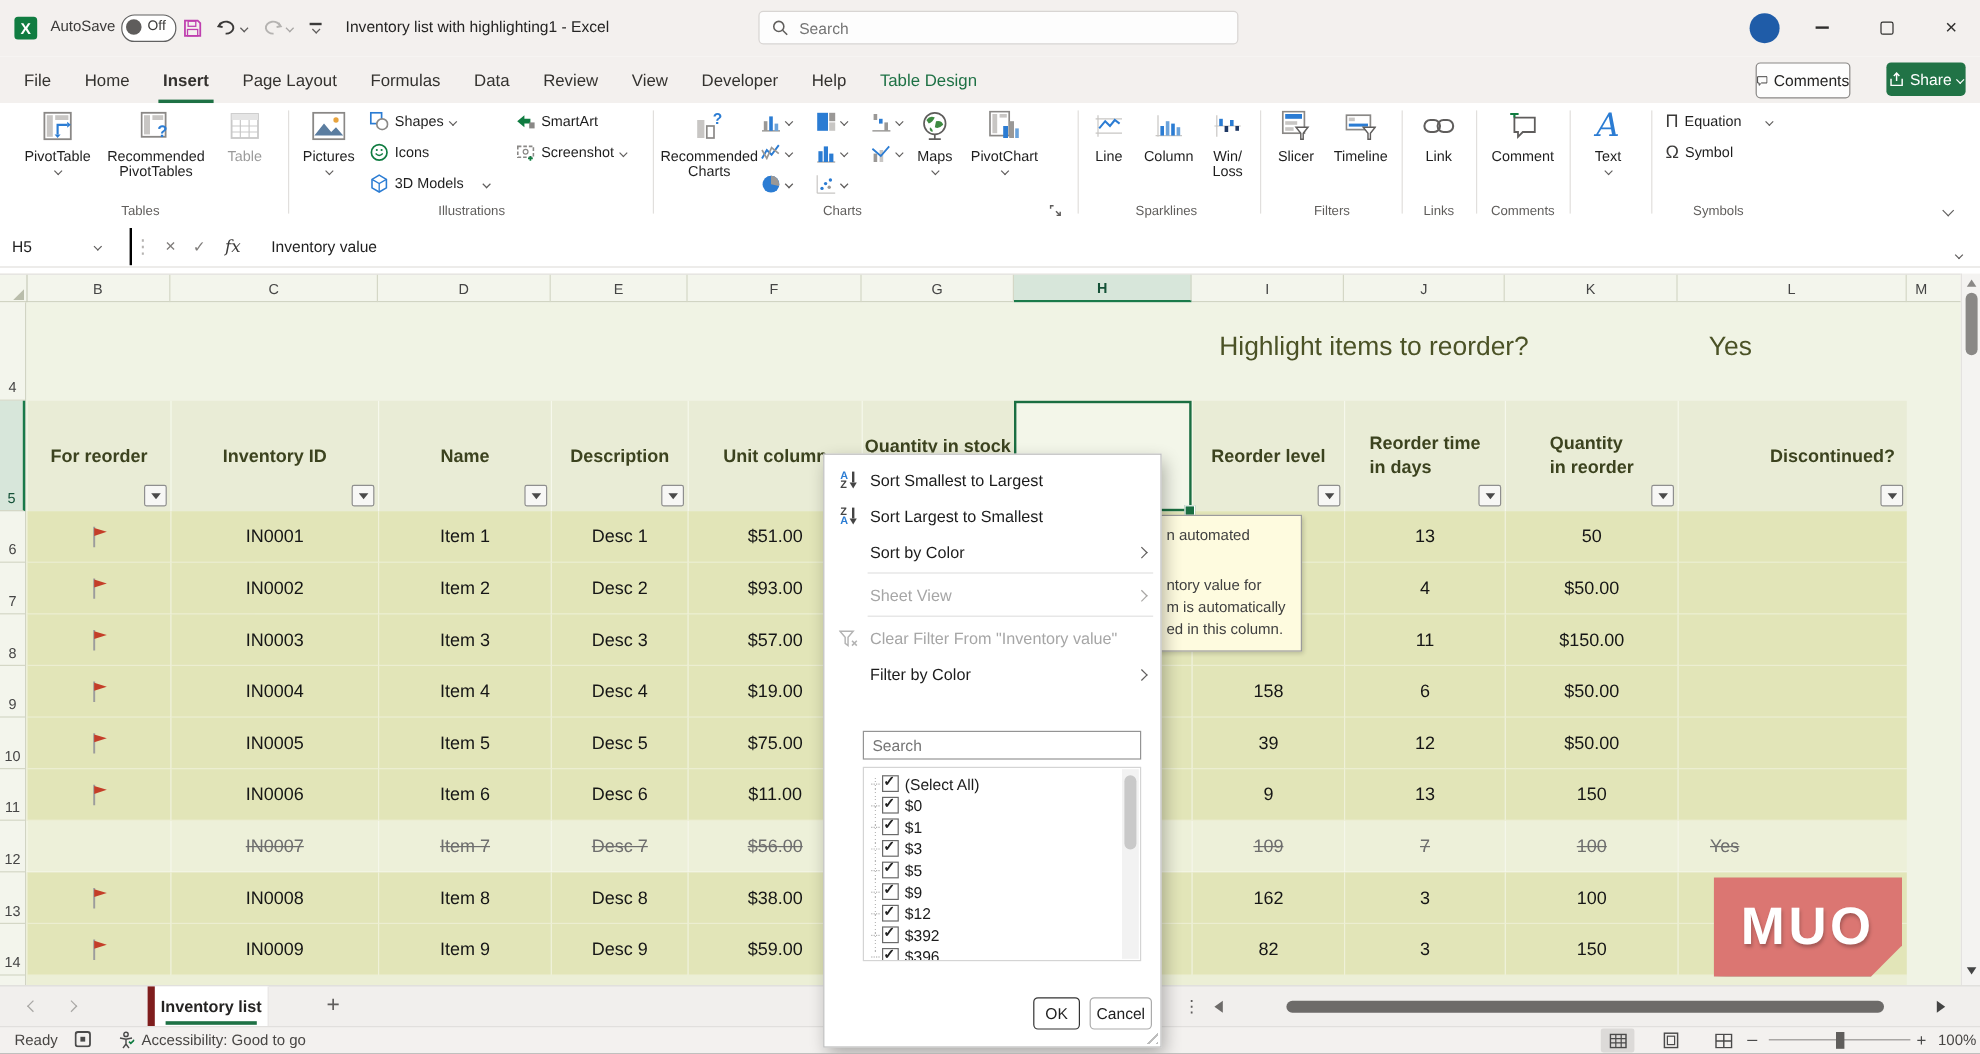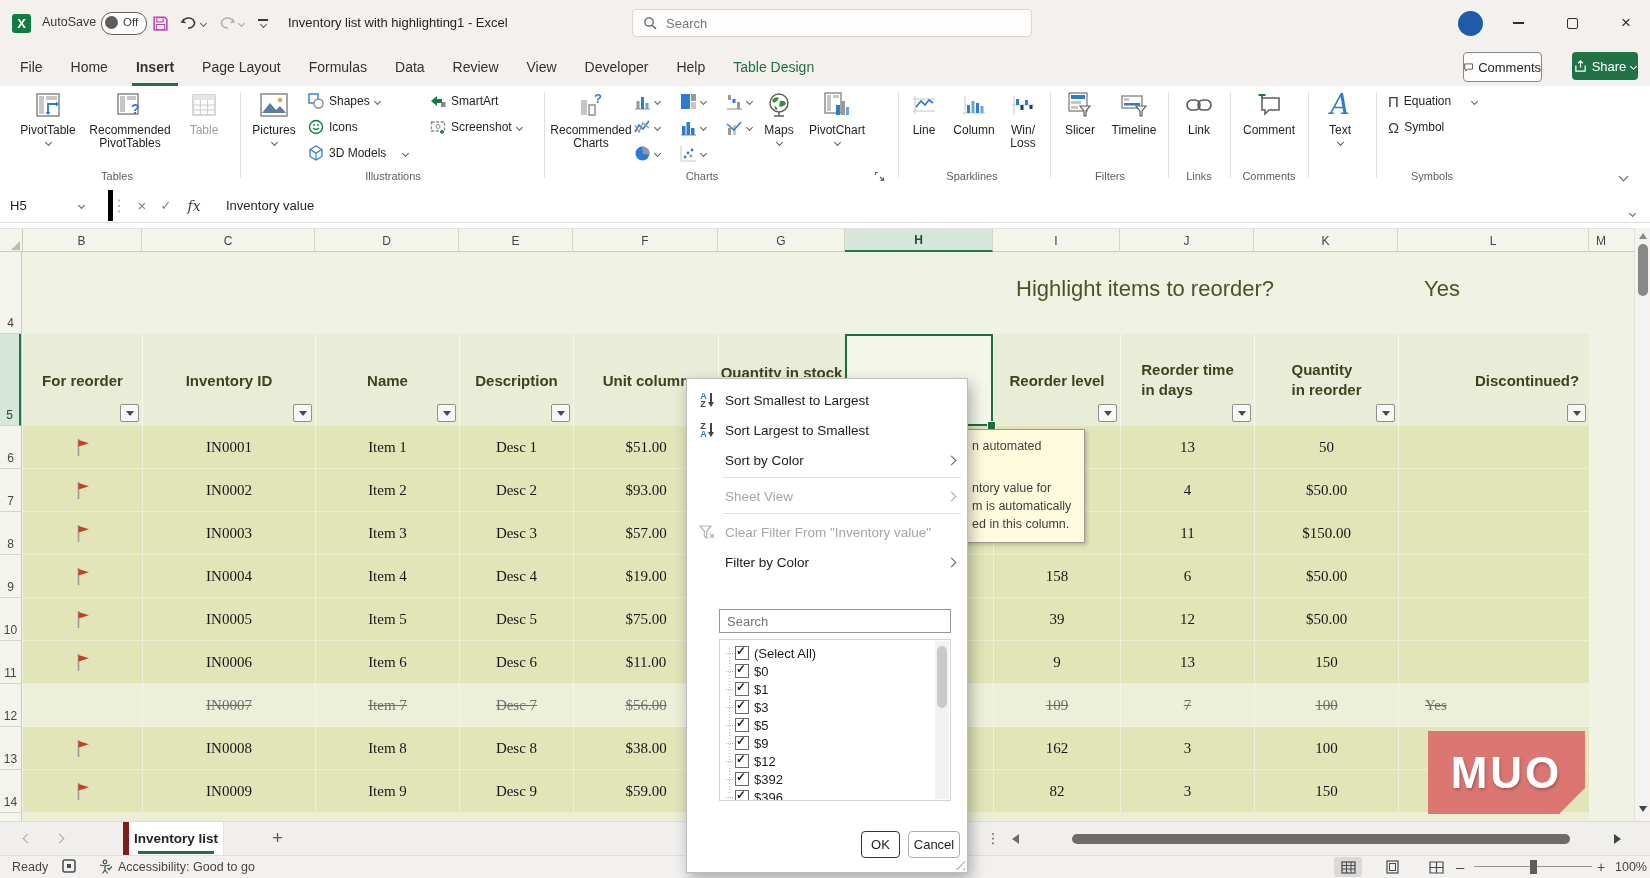--- a/index.html
+++ b/index.html
@@ -38,41 +38,41 @@
   .bigbtn{position:absolute;top:4px;display:flex;flex-direction:column;align-items:center;}
   .bigbtn .ic{height:30px;display:flex;align-items:center;justify-content:center;}
   .bigbtn .lab{font-size:12px;color:#1f1f1f;text-align:center;line-height:13px;margin-top:4px;white-space:pre-line;}
   .dis{opacity:.45;filter:grayscale(1);}
   .smallbtn{display:flex;align-items:center;gap:5px;font-size:12px;color:#1f1f1f;height:26px;}
   .stack{position:absolute;top:2px;display:flex;flex-direction:column;}
   .cgrid{position:absolute;top:2px;display:grid;grid-template-columns:46px 46px 46px;grid-auto-rows:26px;}
   .cgi{display:flex;align-items:center;gap:4px;}
   
   .fbar{position:absolute;left:0;top:190px;width:1650px;height:32px;background:#fff;border-bottom:1px solid #e1dfdd;}
-  .namebox{position:absolute;left:0;top:0;width:108px;height:31px;border-right:5px solid #000000;display:flex;align-items:center;}
+  .namebox{position:absolute;left:0;top:0;width:108px;height:31px;border-right:2px solid #000000;display:flex;align-items:center;}
   .fsym{position:absolute;top:0;height:31px;display:flex;align-items:center;justify-content:center;color:#807e7c;}
   .fcontent{position:absolute;left:226px;top:0;height:31px;display:flex;align-items:center;font-size:13px;color:#1f1f1f;}
   
   .colheads{position:absolute;left:0;top:228px;width:1634px;height:24px;background:#f3f5ec;border-bottom:1px solid #c9ccb9;border-top:1px solid #e3e1df;box-sizing:border-box;}
   .chcell{position:absolute;top:0;height:23px;display:flex;align-items:center;justify-content:center;font-size:12px;color:#454545;border-right:1px solid #d4d7c6;box-sizing:border-box;}
   .chcell.sel{background:#d7e6da;border-bottom:2px solid #1a7a4a;color:#155238;font-weight:bold;}
   .corner{position:absolute;left:0;top:0;width:22px;height:23px;border-right:1px solid #c9ccb9;}
   .corner:after{content:"";position:absolute;right:2px;bottom:2px;border-left:9px solid transparent;border-bottom:9px solid #b9bdab;}
   .rowheads{position:absolute;left:0;top:252px;width:22px;height:569px;background:#f3f5ec;border-right:1px solid #c9ccb9;box-sizing:border-box;}
   .rhcell{position:absolute;left:0;width:21px;display:flex;align-items:flex-end;justify-content:center;font-size:12px;color:#454545;border-bottom:1px solid #d4d7c6;box-sizing:border-box;padding-bottom:3px;}
   .rhcell.sel{background:#d7e6da;border-right:2px solid #1a7a4a;color:#155238;}
   
   .sheet{position:absolute;left:22px;top:252px;width:1612px;height:569px;background:#f0f3e4;overflow:hidden;}
   .banner{position:absolute;top:24px;font-size:22px;color:#4b5226;}
   .thead{position:absolute;left:0;top:82px;width:1567px;height:92px;background:#e9ecd6;}
   .hcell{position:absolute;top:0;height:100%;display:flex;align-items:center;justify-content:center;font-weight:bold;font-size:15px;color:#3c431f;border-left:1px solid #f6f8ec;box-sizing:border-box;}
   .hcell .wrap{white-space:pre-line;text-align:left;line-height:20px;}
   .fbtn{position:absolute;right:3px;bottom:4px;width:17px;height:16px;background:#f7f7f5;border:1px solid #8f8f8f;border-radius:2px;display:flex;align-items:center;justify-content:center;}
   .fbtn:after{content:"";border-left:4px solid transparent;border-right:4px solid transparent;border-top:5px solid #4a4a4a;}
-  .drow{position:absolute;left:0;width:1567px;height:43px;font-family:Liberation Serif, serif;}
+  .drow{position:absolute;left:0;width:1567px;height:43px;}
   .dcell{position:absolute;top:0;height:100%;display:flex;align-items:center;justify-content:center;font-size:15px;color:#161616;border-left:1px solid rgba(255,255,255,.45);box-sizing:border-box;border-bottom:1px solid rgba(255,255,255,.35);}
   .hl .dcell{background:#e2e5b8;}
   .plain .dcell{background:#edf0d9;}
   .strike .dcell{color:#6e6e6e;text-decoration:line-through;}
   .cB{left:0;width:120px;justify-content:flex-start;padding-left:52px;box-sizing:border-box;}
   .cC{left:120px;width:173px;} .cD{left:293px;width:144px;} .cE{left:437px;width:114px;}
   .cF{left:551px;width:145px;} .cG{left:696px;width:127px;} .cH{left:823px;width:148px;}
   .cI{left:971px;width:127px;} .cJ{left:1098px;width:134px;} .cK{left:1232px;width:144px;}
   .cL{left:1376px;width:191px;justify-content:flex-start;padding-left:26px;box-sizing:border-box;}
   .clipped{position:absolute;top:112px;height:13px;overflow:hidden;display:flex;justify-content:center;}

